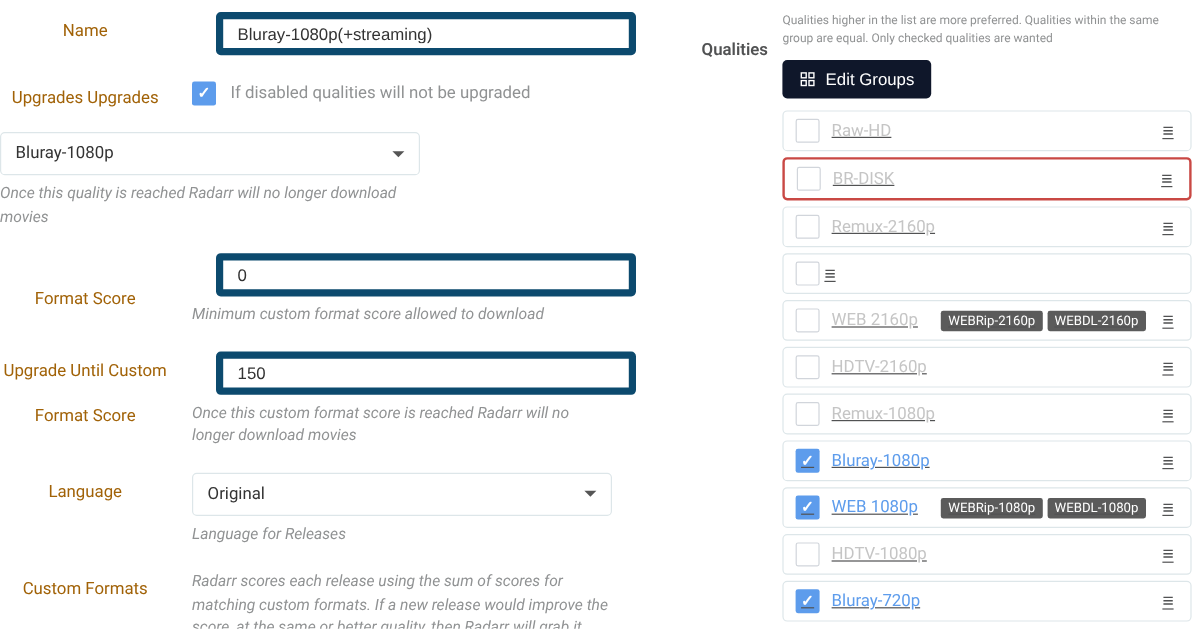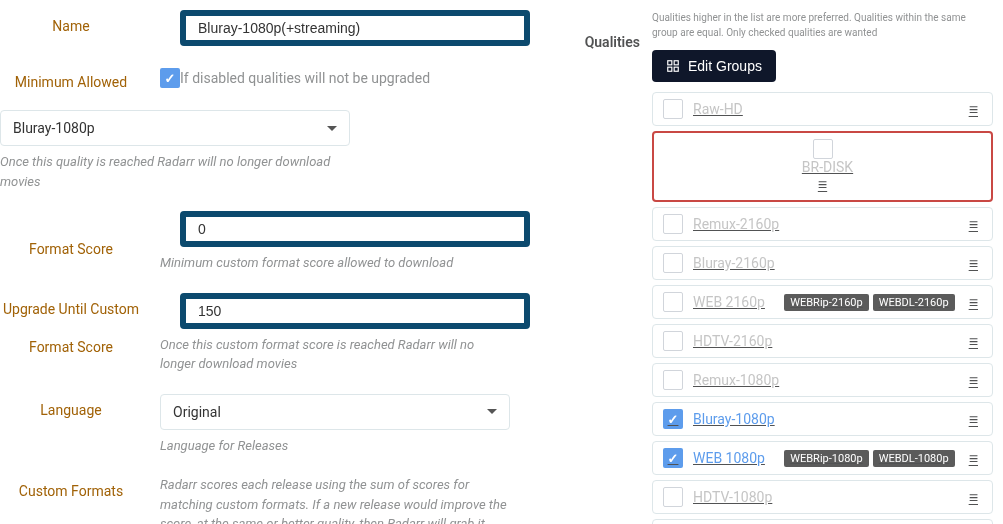--- a/index.html
+++ b/index.html
@@ -11,29 +11,29 @@
 .form-label { width: 160px; text-align: center; padding-right: 18px; padding-top: 8px; color: #a16207; font-size: 14px; }
 .form-control-wrap { flex: 1; max-width: 350px; }
 .text-input { width: 100%; height: 36px; padding: 6px 12px; border: 6px solid #0c4a6e; border-radius: 4px; font-size: 14px; color: #333; background: #fff; margin-left: 20px; }
 .select { width: 100%; height: 36px; padding: 6px 12px; border: 1px solid #dde6e9; border-radius: 4px; font-size: 14px; color: #333; background: #fff; display: flex; align-items: center; justify-content: space-between; cursor: pointer; }
 .help-text { font-size: 13px; color: #909293; margin-top: 6px; line-height: 1.5; font-style: italic; }
 .checkbox-row { display: flex; align-items: center; }
 .checkbox { width: 20px; height: 20px; border-radius: 2px; display: inline-flex; align-items: center; justify-content: center; flex-shrink: 0; cursor: pointer; }
 .checkbox.checked { background: #5d9cec; }
 .checkbox.unchecked { border: 1px solid #d1d5db; background: #fff; }
 .checkmark { color: #fff; font-size: 13px; font-weight: bold; }
-.inline-help { margin-left: 0; color: #909293; font-size: 14px; }
+.inline-help { margin-left: 12px; color: #909293; font-size: 14px; }
 .qualities-header { display: flex; align-items: flex-end; }
 .qualities-label { width: 80px; text-align: right; padding-right: 0; color: #515253; font-size: 14px; font-weight: 600; padding-top: 2px; }
 .qualities-desc { flex: 1; font-size: 10px; color: #909293; line-height: 1.5; padding: 0 0 10px 12px; }
 .btn-edit { display: inline-flex; align-items: center; background: #0f172a; color: #fff; border: none; border-radius: 4px; padding: 8px 14px; font-size: 14px; cursor: pointer; margin-left: 92px; margin-bottom: 10px; }
 .btn-edit .icon { margin-right: 8px; }
 .quality-list { padding-left: 92px; }
 .quality-item { display: flex; align-items: center; border: 1px solid #dde6e9; border-radius: 4px; padding: 6px 10px; margin-bottom: 5px; background: #fff; min-height: 34px; text-decoration: underline; }
-.quality-item.highlighted { border: 2px solid #c94844; flex-direction: column; }
+.quality-item.highlighted { border: 2px solid #c94844; }
 .quality-item.disabled .quality-name { color: #c5c5c5; }
 .quality-name { flex: 1; margin-left: 10px; font-size: 14px; color: #515253; }
 .quality-item:not(.disabled) .quality-name { color: #5d9cec; }
 .drag-handle { color: #515253; font-size: 16px; cursor: grab; padding: 0 4px; }
 .badges { display: flex; gap: 4px; margin-right: 10px; }
 .badge { background: #5b5b5b; color: #fff; font-size: 11px; padding: 2px 6px; border-radius: 2px; white-space: nowrap; }
 .caret { width: 0; height: 0; border-left: 5px solid transparent; border-right: 5px solid transparent; border-top: 5px solid #555; }
 svg { display: block; }
 </style>
 </head>
@@ -43,21 +43,21 @@
   <div class="left-col">
 
     <div class="form-row">
       <div class="form-label">Name</div>
       <div class="form-control-wrap">
         <input class="text-input" type="text" value="Bluray-1080p(+streaming)" style="">
       </div>
     </div>
 
     <div class="form-row">
-      <div class="form-label">Minimum Allowed</div>
+      <div class="form-label">Upgrades Upgrades</div>
       <div class="form-control-wrap checkbox-row">
         <span class="checkbox checked">
             <span class="checkmark">✓</span>
           </span>
         <span class="inline-help">If disabled qualities will not be upgraded</span>
       </div>
     </div>
 
     <div class="form-row">
       <div class="form-control-wrap">
@@ -137,21 +137,20 @@
           <span class="quality-name">BR-DISK</span>
           <span class="drag-handle">≡</span>
         </div>
         <div class="quality-item disabled">
           <span class="checkbox unchecked"></span>
           <span class="quality-name">Remux-2160p</span>
           <span class="drag-handle">≡</span>
         </div>
         <div class="quality-item disabled">
           <span class="checkbox unchecked"></span>
-          <span class="quality-name">Bluray-2160p</span>
           <span class="drag-handle">≡</span>
         </div>
         <div class="quality-item disabled">
           <span class="checkbox unchecked"></span>
           <span class="quality-name">WEB 2160p</span>
           <span class="badges">
             <span class="badge">WEBRip-2160p</span>
             <span class="badge">WEBDL-2160p</span>
           </span>
           <span class="drag-handle">≡</span>

